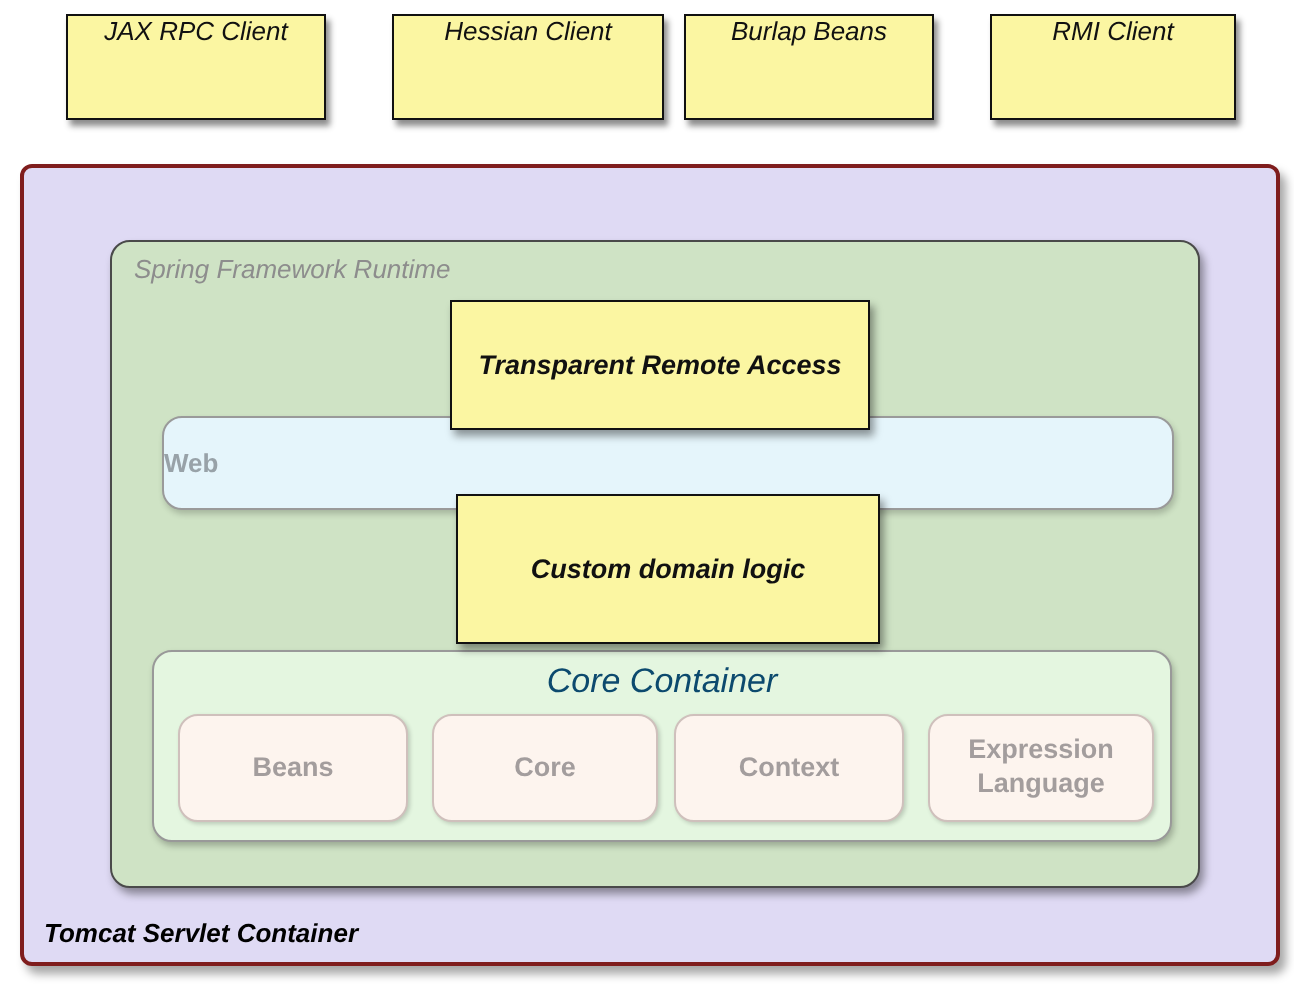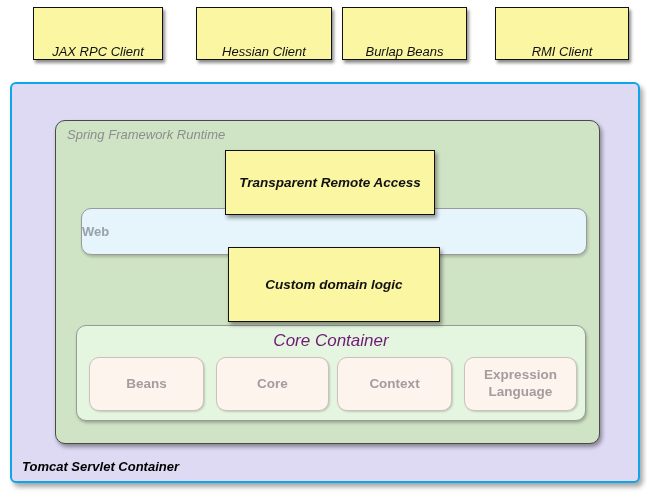--- a/index.html
+++ b/index.html
@@ -6,28 +6,28 @@
   .canvas{
     position:relative;width:647px;height:500px;
     font-family:"Liberation Sans",sans-serif;
     background:#fff;overflow:hidden;
   }
   .client-box{
     position:absolute;top:7px;height:53px;
     background:var(--yellow,#fbf6a2);
     border:1.5px solid #111;
     box-shadow:2px 3px 3px rgba(0,0,0,.45);
-    display:flex;align-items:flex-end;justify-content:center;
+    display:flex;align-items:flex-start;justify-content:center;
     font-style:italic;font-size:13px;color:#111;
     box-sizing:border-box;text-align:center;
   }
   .tomcat-box{
     position:absolute;left:10px;top:82px;width:630px;height:401px;
     background:var(--lavender,#dfdaf4);
-    border:2px solid #0ea5e9;border-radius:6px;
+    border:2px solid #7f1d1d;border-radius:6px;
     box-shadow:3px 4px 5px rgba(0,0,0,.35);
     box-sizing:border-box;
   }
   .tomcat-label{
     position:absolute;left:10px;bottom:7px;
     font-weight:bold;font-style:italic;font-size:13px;color:#000;
   }
   .spring-box{
     position:absolute;left:43px;top:36px;width:545px;height:324px;
     background:var(--green,#cfe3c5);
@@ -61,21 +61,21 @@
   }
   .core-box{
     position:absolute;left:20px;top:204px;width:510px;height:96px;
     background:var(--mint,#e4f6e0);
     border:1px solid #999;border-radius:10px;
     box-shadow:1px 2px 3px rgba(0,0,0,.25);
     box-sizing:border-box;z-index:1;
   }
   .core-title{
     position:absolute;left:0;right:0;top:5px;text-align:center;
-    font-style:italic;font-size:17px;color:#701a75;
+    font-style:italic;font-size:17px;color:#0c4a6e;
   }
   .module-box{
     position:absolute;top:31px;height:54px;
     background:var(--offwhite,#fdf4ee);
     border:1px solid #cfc0bc;border-radius:10px;
     box-shadow:1px 1px 2px rgba(0,0,0,.18);
     display:flex;align-items:center;justify-content:center;
     font-weight:bold;font-size:13.5px;color:#a39d9d;
     box-sizing:border-box;text-align:center;line-height:1.25;
     padding:0 8px;
@@ -88,21 +88,21 @@
 
   <div class="client-box" style="left:33px;width:130px;">
     <span>JAX RPC Client</span>
   </div>
   <div class="client-box" style="left:196px;width:136px;">
     <span>Hessian Client</span>
   </div>
   <div class="client-box" style="left:342px;width:125px;">
     <span>Burlap Beans</span>
   </div>
-  <div class="client-box" style="left:495px;width:134px;">
+  <div class="client-box" style="left:495px;width:123px;">
     <span>RMI Client</span>
   </div>
 
   <div class="tomcat-box">
 
     <div class="spring-box">
       <div class="spring-label">Spring Framework Runtime</div>
 
       <div class="web-bar">
         <span>Web</span>

